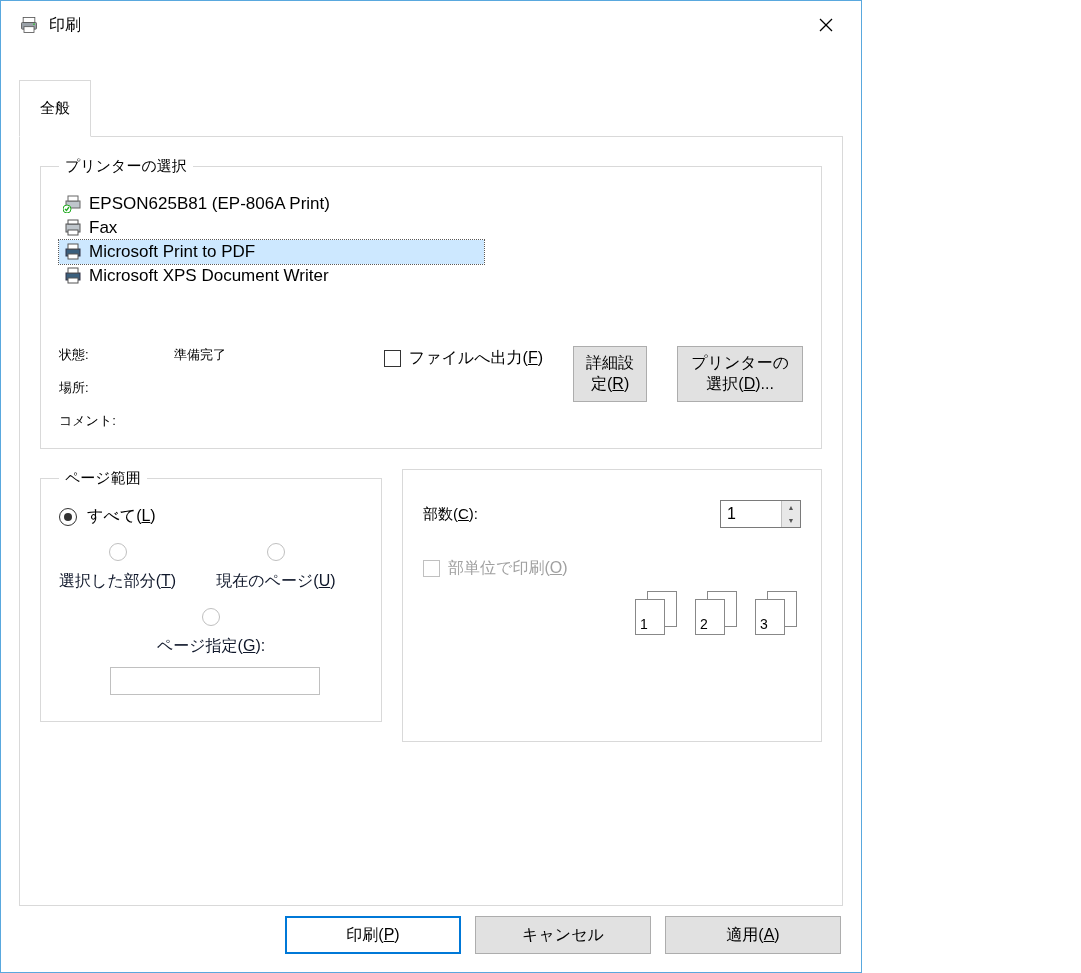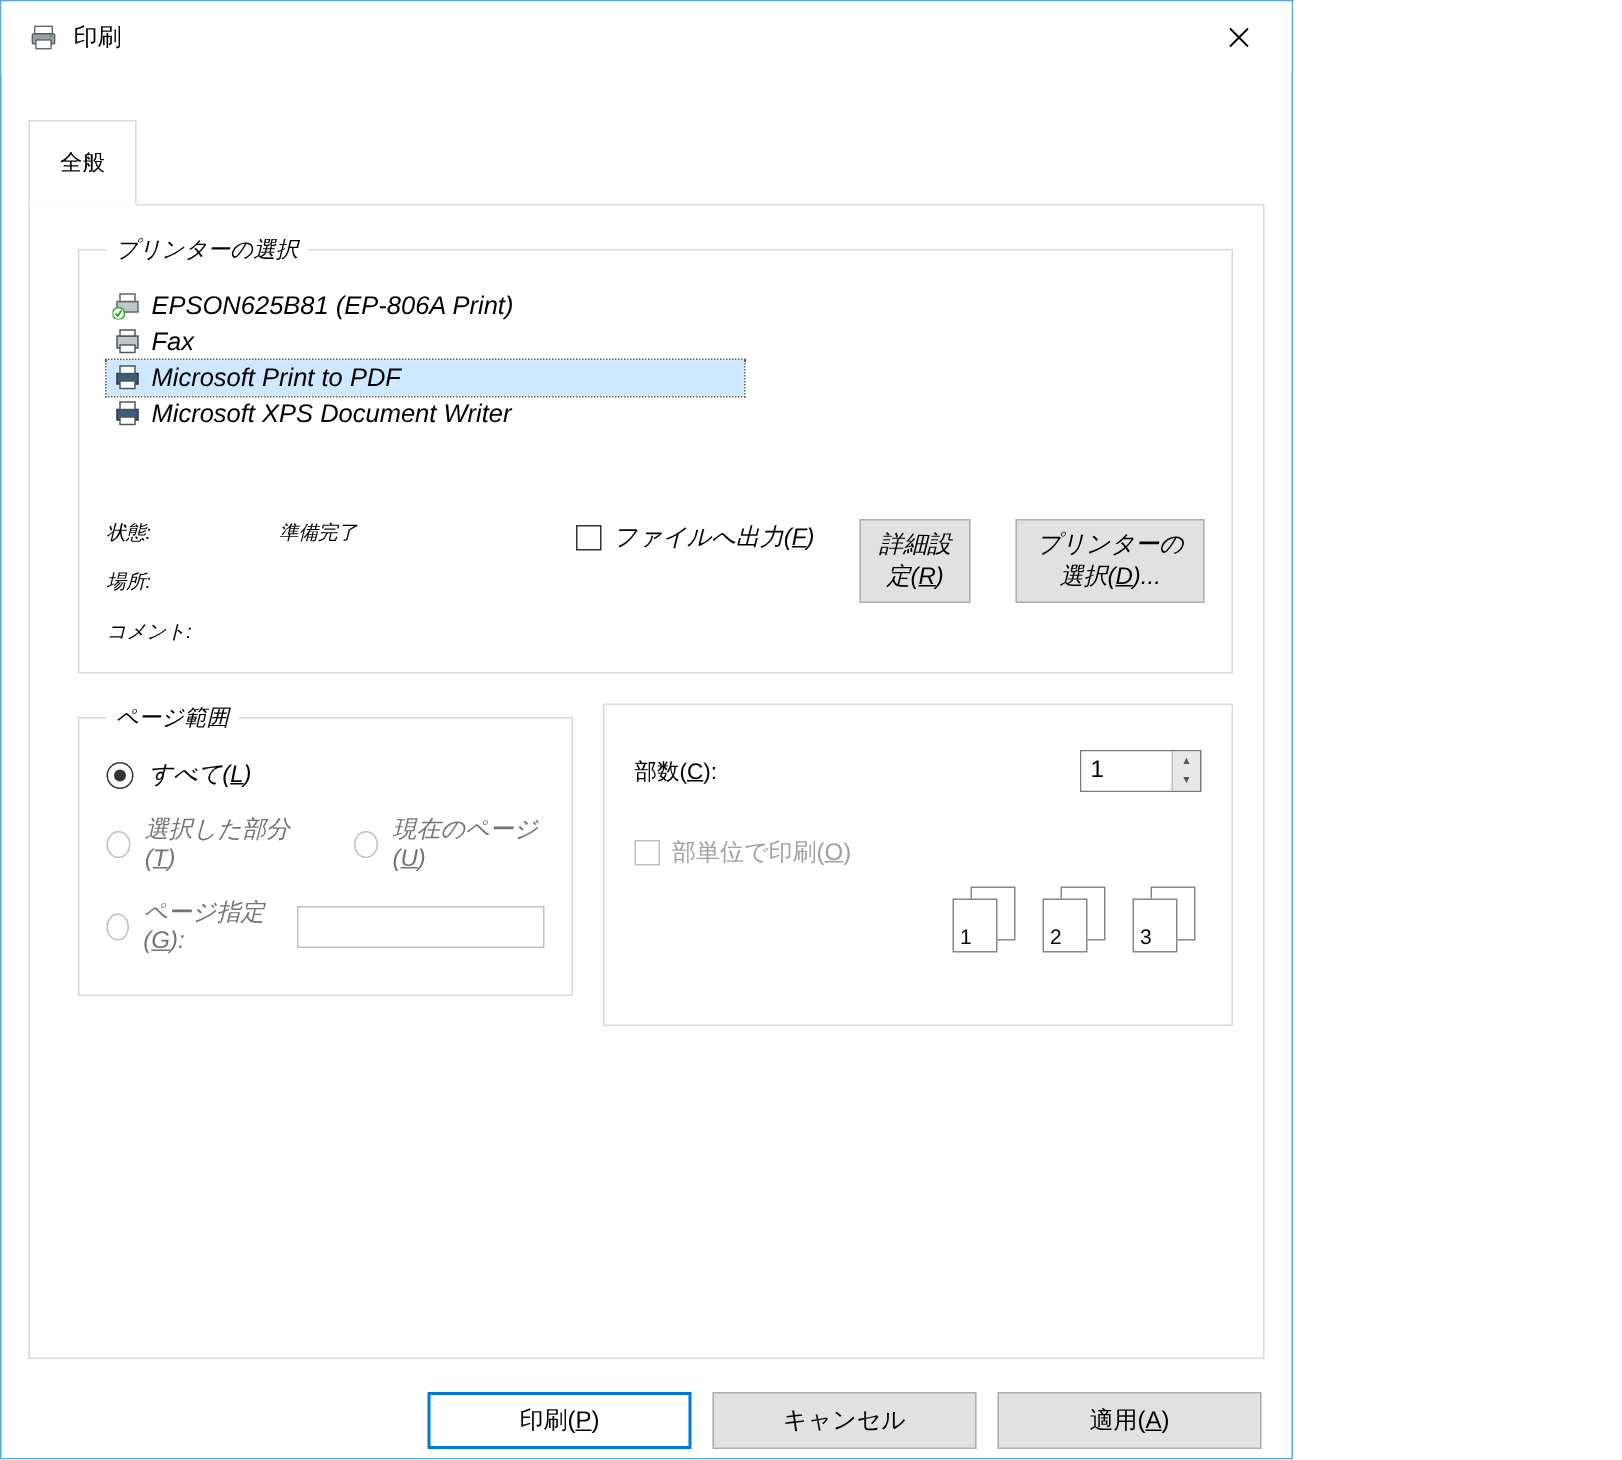--- a/index.html
+++ b/index.html
@@ -58,23 +58,22 @@
     top: 1px;
   }
   .tab-page {
     border: 1px solid #d9d9d9;
     padding: 20px 20px 30px 20px;
     min-height: 770px;
     position: relative;
   }
   fieldset {
     border: 1px solid #d9d9d9;
-    margin: 0 0 20px 12px;
+    margin: 0 0 20px 0;
     padding: 10px 18px 18px 18px;
-    font-style: italic;
   }
   fieldset > legend {
     padding: 0 6px;
     font-size: 15px;
   }
   .printer-list {
     margin: 6px 0 18px 0;
   }
   .printer-item {
     display: flex;
@@ -149,21 +148,21 @@
   }
   .page-range-fs { flex: 1; }
   .copies-fs { width: 420px; border: 1px solid #d9d9d9; padding: 20px; }
   .radio-row {
     display: flex;
     align-items: center;
     gap: 10px;
     font-size: 16px;
     margin: 8px 0;
   }
-  .radio-row.disabled { color: #737373; }
+  .radio-row.disabled { color: #0f172a; flex-direction: column; }
   .radio-circle {
     width: 18px; height: 18px;
     border: 1px solid #333;
     border-radius: 50%;
     display: flex;
     align-items: center;
     justify-content: center;
     background: #fff;
   }
   .radio-circle.disabled { border-color: #c0c0c0; }
@@ -237,21 +236,21 @@
     display: flex;
     align-items: flex-end;
     justify-content: flex-start;
     padding: 0 0 2px 4px;
   }
   .page-pair .p.back { left: 12px; top: 0; }
   .page-pair .p.front { left: 0; top: 8px; }
   .bottom-buttons {
     position: absolute;
     right: 20px;
-    bottom: 6px;
+    bottom: 18px;
     display: flex;
     gap: 14px;
   }
   .bottom-buttons .win-button {
     width: 176px;
     height: 38px;
   }
   .underline-accel { text-decoration: underline; }
   .radio-grid-row { display:flex; gap: 40px; }
 </style>

